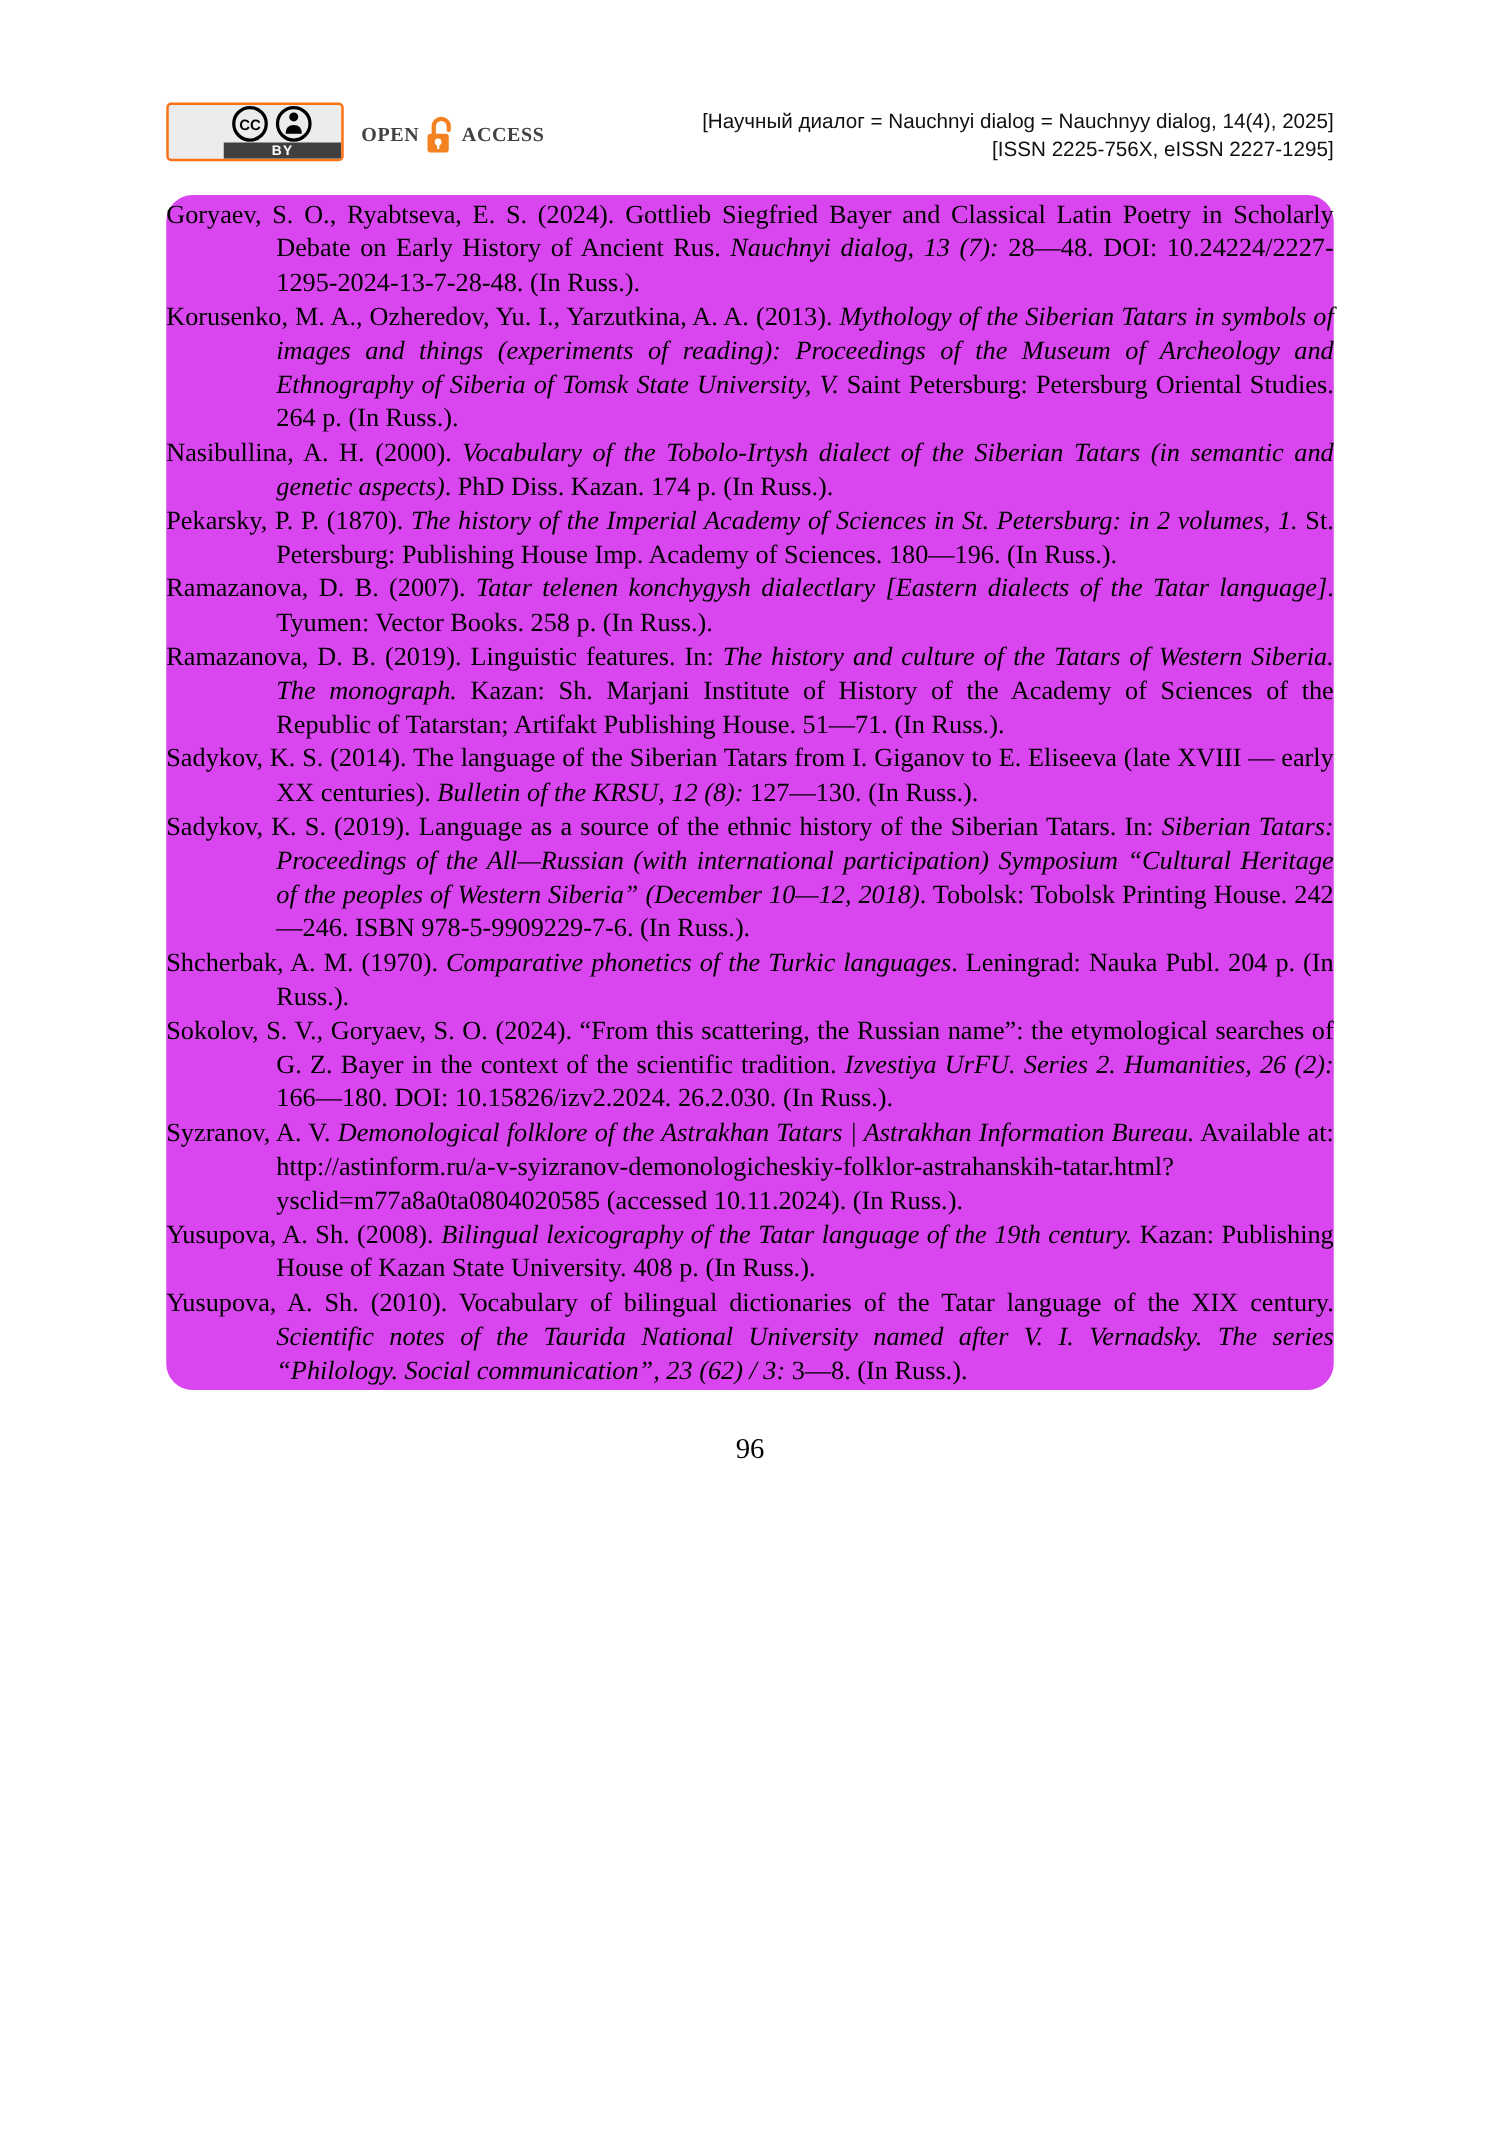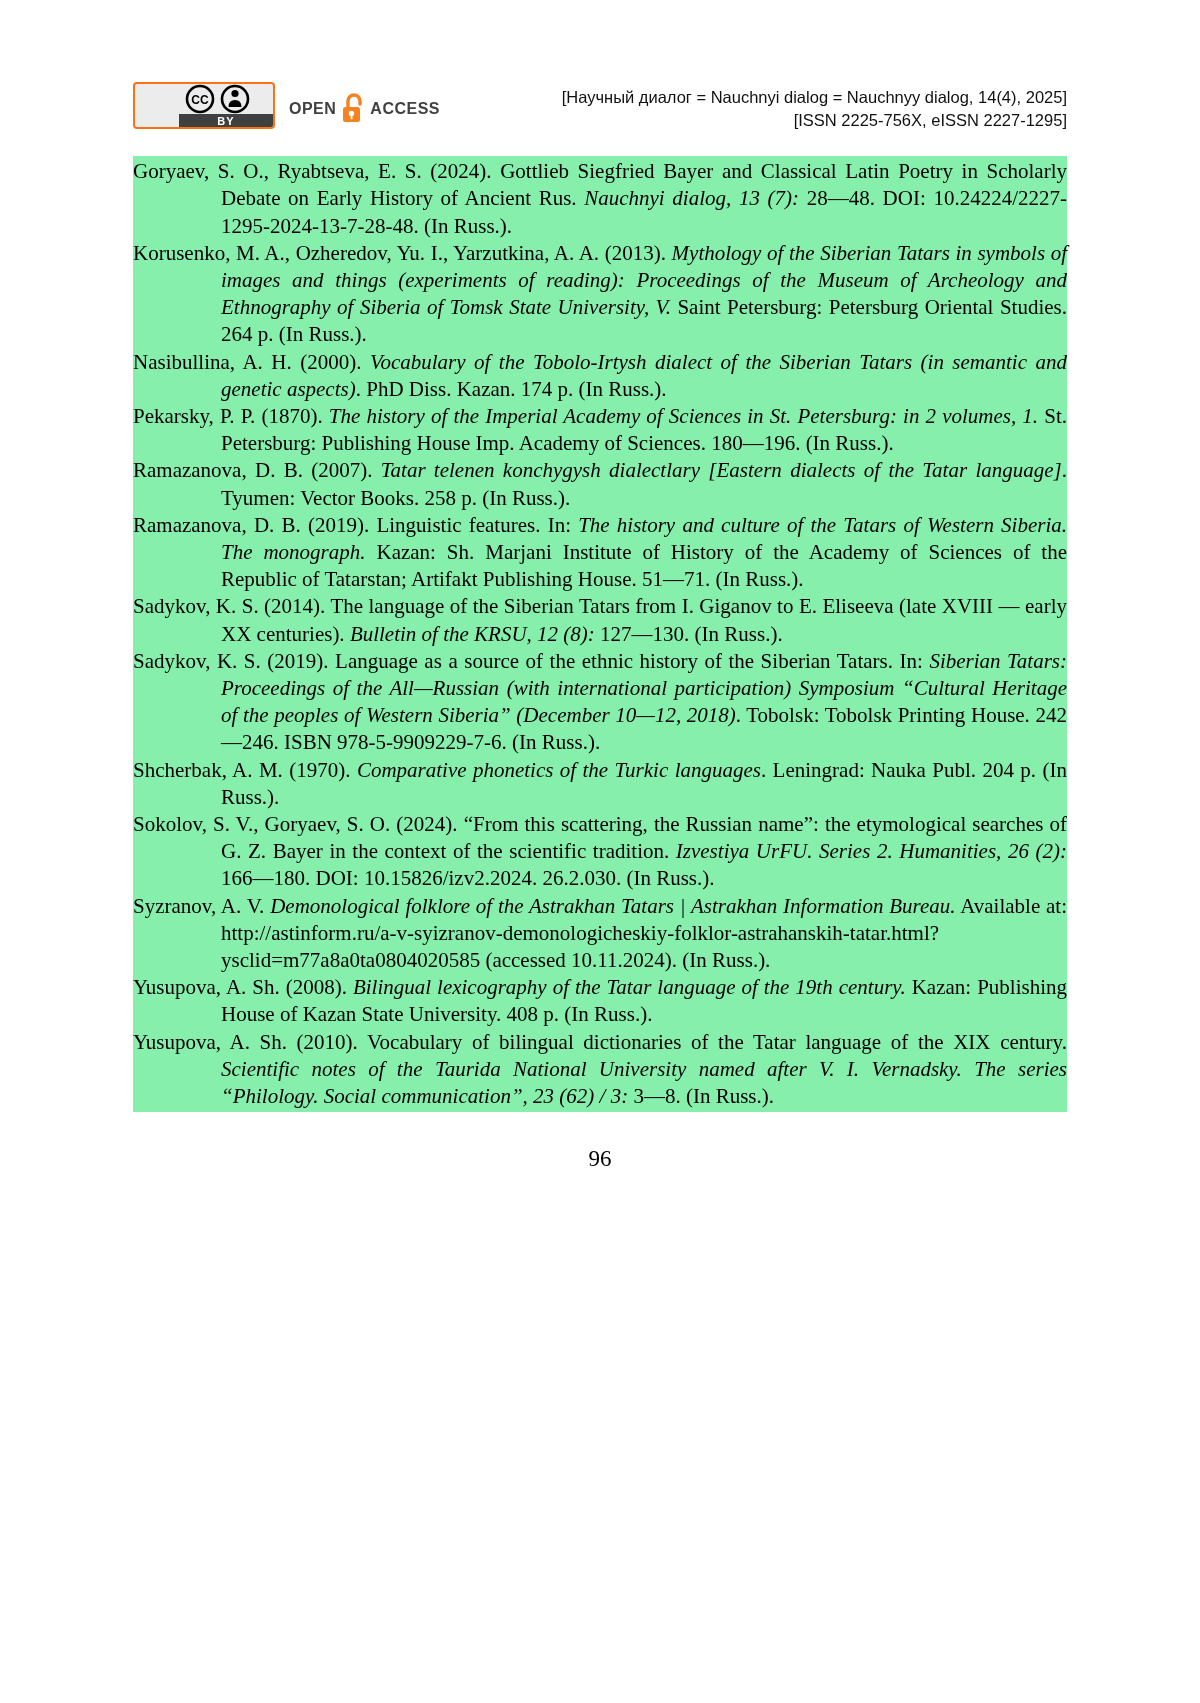--- a/index.html
+++ b/index.html
@@ -44,21 +44,21 @@
     font-weight: bold;
     font-size: 11px;
     display: flex;
     align-items: center;
     justify-content: center;
     letter-spacing: 1px;
   }
 
   .oa-logo { display: flex; align-items: center; gap: 5px; padding-top: 6px; }
   .oa-text {
-    font-family: Liberation Sans, sans-serif;
+    font-family: Liberation Serif, serif;
     font-weight: bold;
     font-size: 16px;
     color: #414042;
     letter-spacing: 0.5px;
   }
   .oa-lock { display: block; }
 
   .journal-info {
     text-align: right;
     font-family: "Liberation Sans", sans-serif;
@@ -127,21 +127,21 @@
         </div>
 
       </div>
 
       <div class="journal-info">
         <div>[Научный диалог = Nauchnyi dialog = Nauchnyy dialog, 14(4), 2025]</div>
         <div>[ISSN 2225-756X, eISSN 2227-1295]</div>
       </div>
     </header>
 
-    <main class="references" id="references" style="background-color: #86efac;">
+    <main class="references" id="references" style="background-color: #d946ef; border-radius: 21px;">
         <p class="ref"><span>Goryaev, S. O., Ryabtseva, E. S. (2024). Gottlieb Siegfried Bayer and Classical Latin Poetry in Scholarly Debate on Early History of Ancient Rus. </span><span class="it">Nauchnyi dialog, 13 (7):</span><span> 28—48. DOI: 10.24224/2227-1295-2024-13-7-28-48. (In Russ.).</span></p>
         <p class="ref"><span>Korusenko, M. A., Ozheredov, Yu. I., Yarzutkina, A. A. (2013). </span><span class="it">Mythology of the Siberian Tatars in symbols of images and things (experiments of reading): Proceedings of the Museum of Archeology and Ethnography of Siberia of Tomsk State University, V.</span><span> Saint Petersburg: Petersburg Oriental Studies. 264 p. (In Russ.).</span></p>
         <p class="ref"><span>Nasibullina, A. H. (2000). </span><span class="it">Vocabulary of the Tobolo-Irtysh dialect of the Siberian Tatars (in semantic and genetic aspects)</span><span>. PhD Diss. Kazan. 174 p. (In Russ.).</span></p>
         <p class="ref"><span>Pekarsky, P. P. (1870). </span><span class="it">The history of the Imperial Academy of Sciences in St. Petersburg: in 2 volumes, 1.</span><span> St. Petersburg: Publishing House Imp. Academy of Sciences. 180—196. (In Russ.).</span></p>
         <p class="ref"><span>Ramazanova, D. B. (2007). </span><span class="it">Tatar telenen konchygysh dialectlary [Eastern dialects of the Tatar language]</span><span>. Tyumen: Vector Books. 258 p. (In Russ.).</span></p>
         <p class="ref"><span>Ramazanova, D. B. (2019). Linguistic features. In: </span><span class="it">The history and culture of the Tatars of Western Siberia. The monograph.</span><span> Kazan: Sh. Marjani Institute of History of the Academy of Sciences of the Republic of Tatarstan; Artifakt Publishing House. 51—71. (In Russ.).</span></p>
         <p class="ref"><span>Sadykov, K. S. (2014). The language of the Siberian Tatars from I. Giganov to E. Eliseeva (late XVIII — early XX centuries). </span><span class="it">Bulletin of the KRSU, 12 (8):</span><span> 127—130. (In Russ.).</span></p>
         <p class="ref"><span>Sadykov, K. S. (2019). Language as a source of the ethnic history of the Siberian Tatars. In: </span><span class="it">Siberian Tatars: Proceedings of the All—Russian (with international participation) Symposium “Cultural Heritage of the peoples of Western Siberia” (December 10—12, 2018)</span><span>. Tobolsk: Tobolsk Printing House. 242—246. ISBN 978-5-9909229-7-6. (In Russ.).</span></p>
         <p class="ref"><span>Shcherbak, A. M. (1970). </span><span class="it">Comparative phonetics of the Turkic languages</span><span>. Leningrad: Nauka Publ. 204 p. (In Russ.).</span></p>
         <p class="ref"><span>Sokolov, S. V., Goryaev, S. O. (2024). “From this scattering, the Russian name”: the etymological searches of G. Z. Bayer in the context of the scientific tradition. </span><span class="it">Izvestiya UrFU. Series 2. Humanities, 26 (2):</span><span> 166—180. DOI: 10.15826/izv2.2024. 26.2.030. (In Russ.).</span></p>

